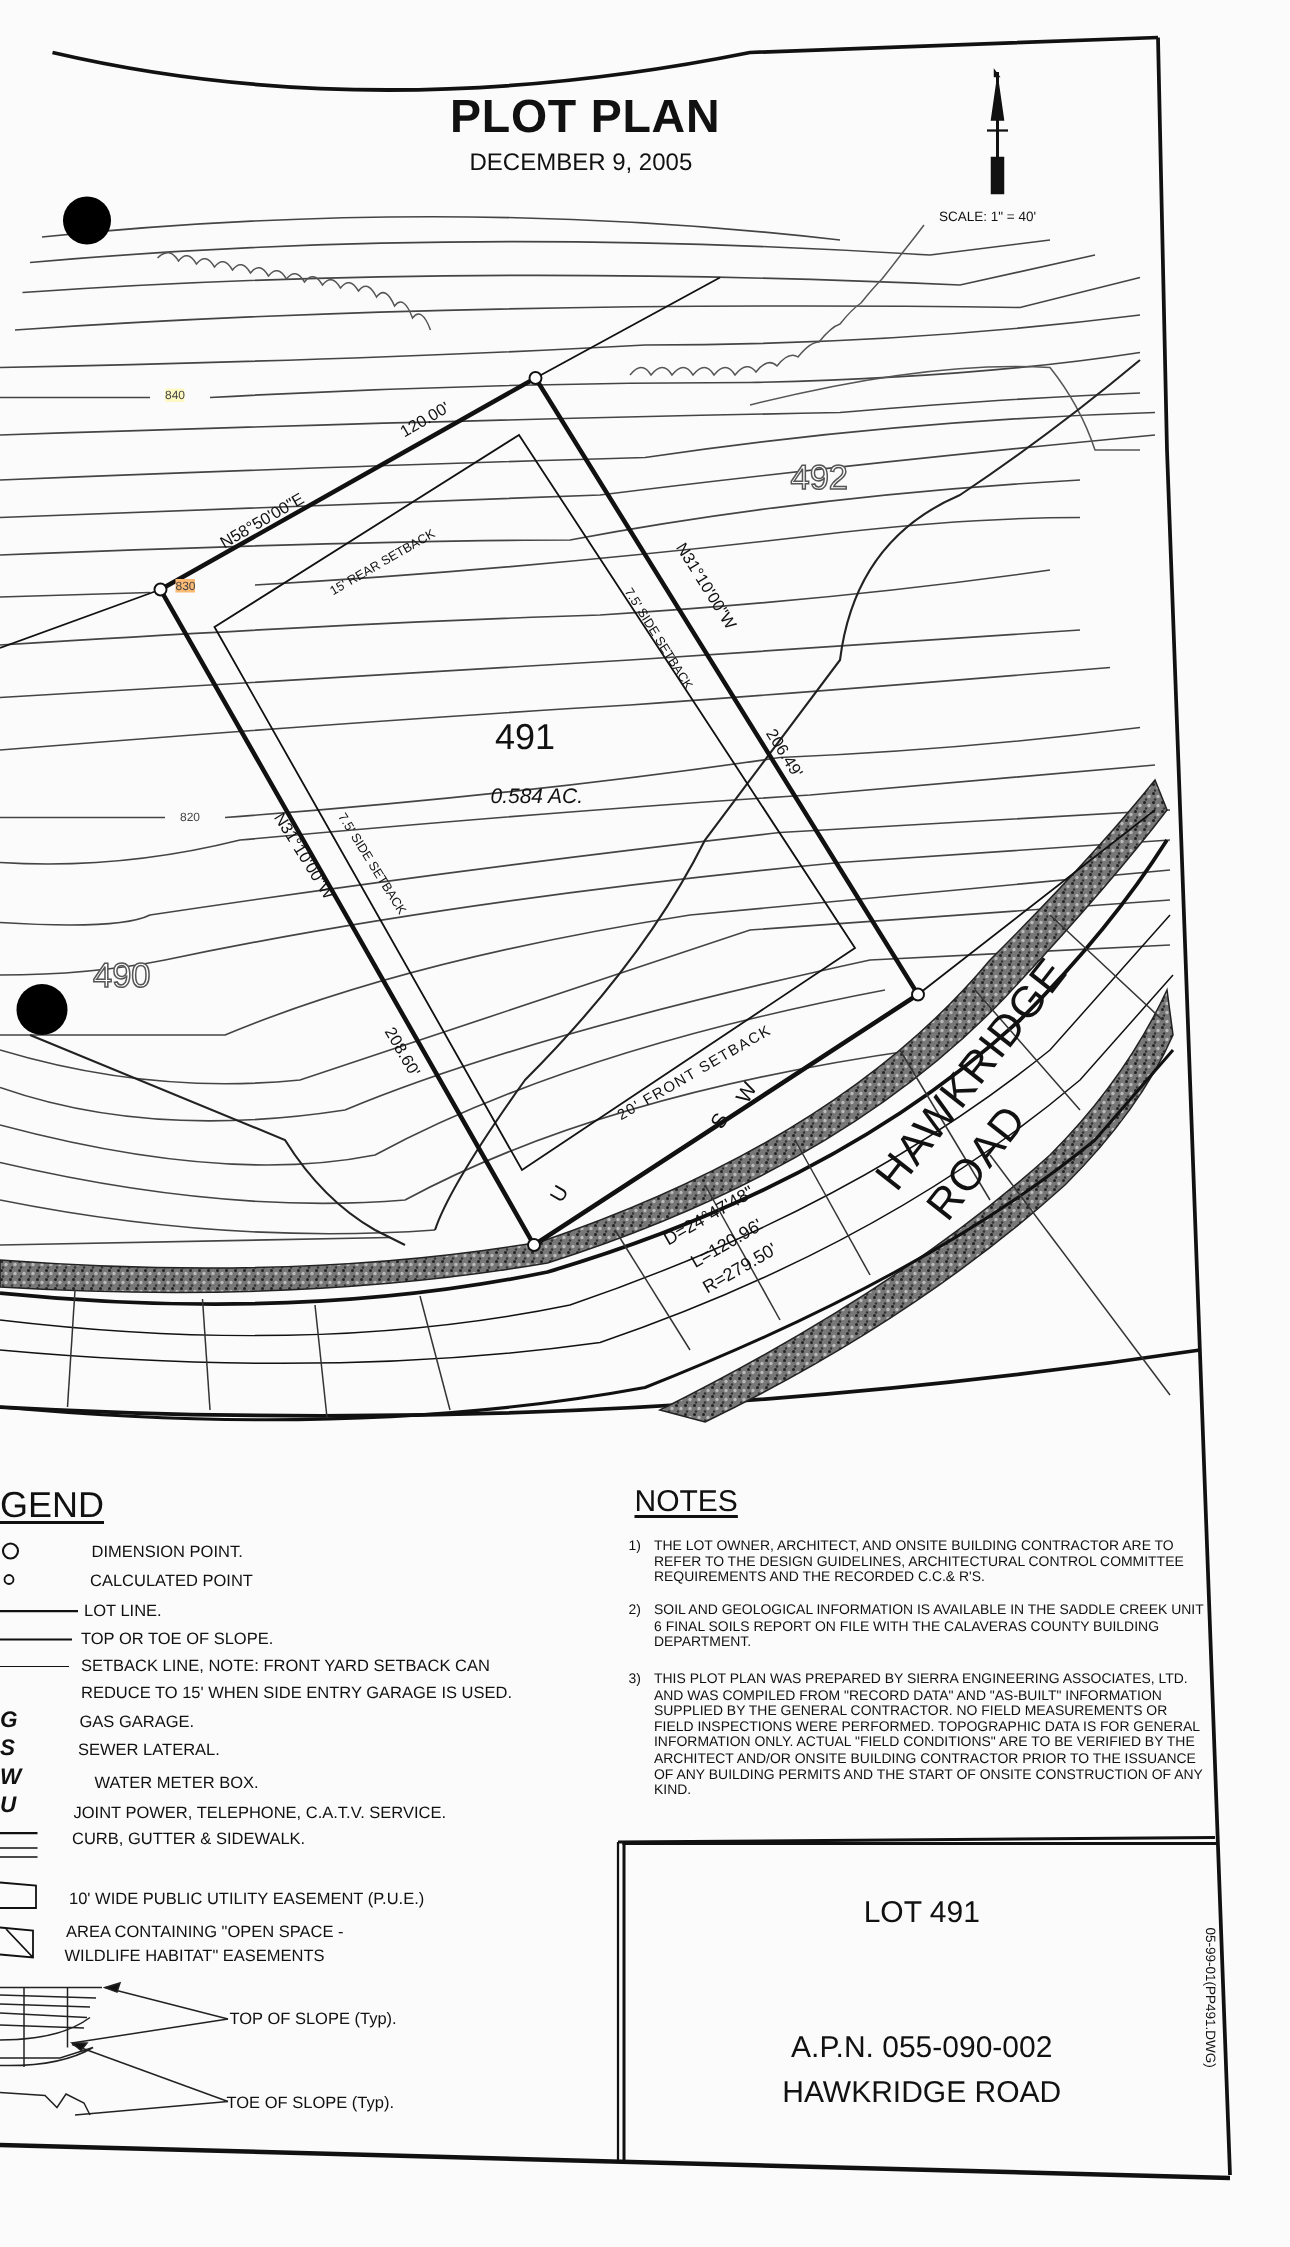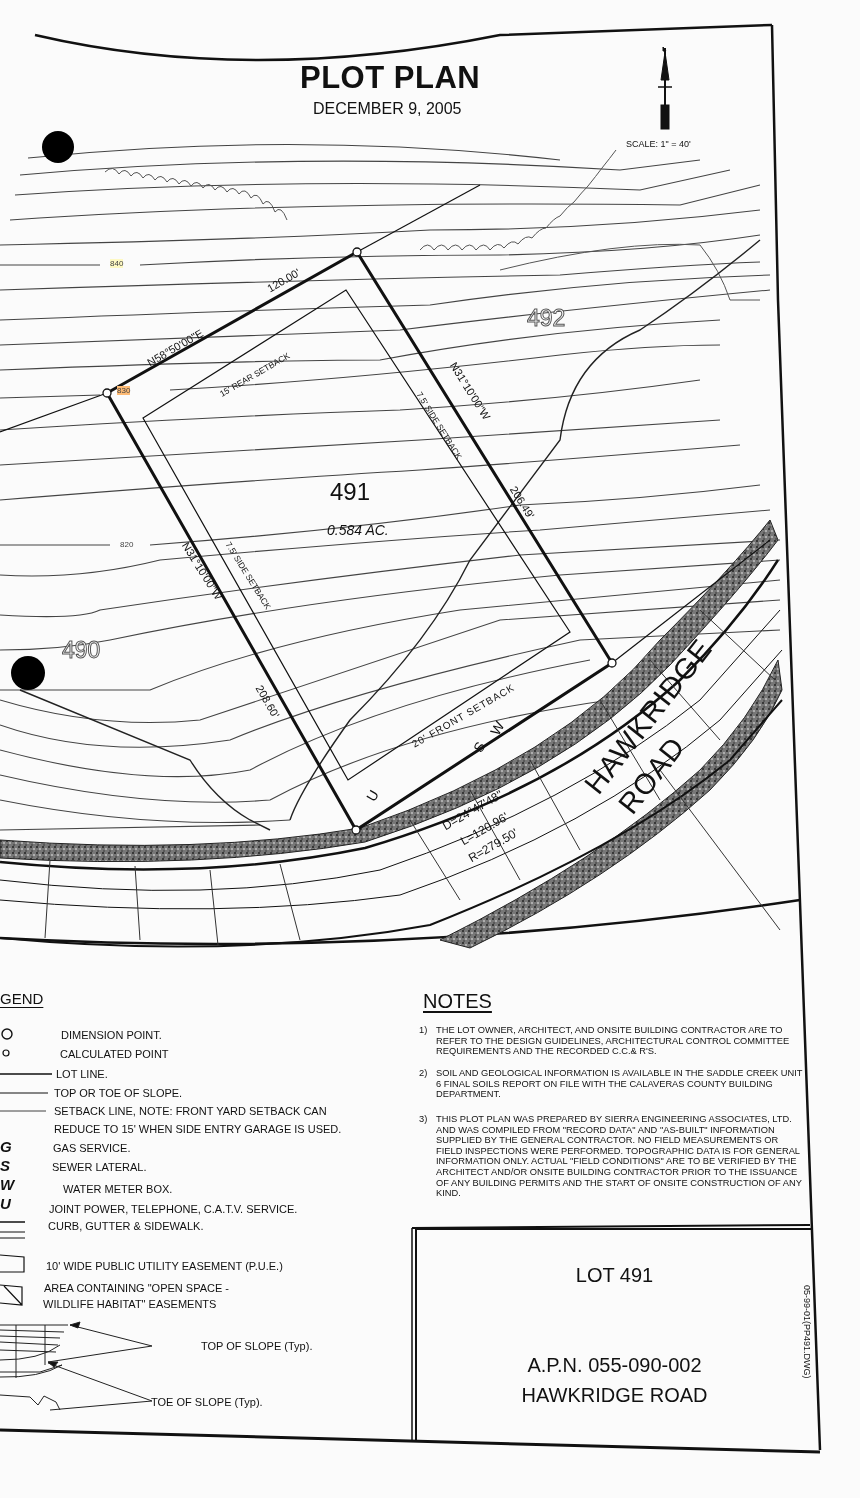--- a/index.html
+++ b/index.html
@@ -3,21 +3,21 @@
 <meta charset="utf-8">
 <style>
   html, body { margin: 0; padding: 0; background: #fbfbfb; }
   body { width: 860px; height: 1498px; position: relative; overflow: hidden;
          font-family: "Liberation Sans", sans-serif; color: #111; }
   .sheet { position: absolute; left: 0; top: 0; width: 860px; height: 1182px; border-radius: 18px; }
   svg.plot { position: absolute; left: 0; top: 0; }
   .title { position: absolute; left: 300px; top: 60px; font-size: 31px; font-weight: bold; letter-spacing: 0.5px; }
   .date { position: absolute; left: 313px; top: 100px; font-size: 16px; }
   .scale { position: absolute; left: 626px; top: 139px; font-size: 9px; }
-  .legend-title { position: absolute; left: 0px; top: 990px; font-size: 15px; text-decoration: underline; text-underline-offset: 3px; }
+  .legend-title { position: absolute; left: 0px; top: 990px; font-size: 24px; text-decoration: underline; text-underline-offset: 3px; }
   .legend-row { position: absolute; font-size: 11px; white-space: nowrap; }
   .sym-letter { position: absolute; font-size: 15px; font-weight: bold; font-style: italic; }
   .notes-title { position: absolute; left: 423px; top: 990px; font-size: 20px; text-decoration: underline; text-underline-offset: 3px; }
   .note { position: absolute; font-size: 9.3px; line-height: 10.6px; width: 370px; }
   .note .num { position: absolute; left: -17px; top: 0; }
   .titleblock { position: absolute; left: 415px; top: 1228px; width: 395px; height: 212px;
                 border: 2px solid #111; border-right: none; border-bottom: none; }
   .tb-line { position: absolute; width: 100%; text-align: center; font-size: 20px; }
   .drawing-id { position: absolute; left: 760px; top: 1340px; font-size: 9px;
                 transform: rotate(90deg); transform-origin: left top; white-space: nowrap; }
@@ -205,32 +205,32 @@
 
   <div class="legend-title">GEND</div>
   <div class="legend-row" style="left:61px; top:1029px;">DIMENSION POINT.</div>
   <div class="legend-row" style="left:60px; top:1048px;">CALCULATED POINT</div>
   <div class="legend-row" style="left:56px; top:1068px;">LOT LINE.</div>
   <div class="legend-row" style="left:54px; top:1087px;">TOP OR TOE OF SLOPE.</div>
   <div class="legend-row" style="left:54px; top:1105px;">SETBACK LINE, NOTE: FRONT YARD SETBACK CAN</div>
   <div class="legend-row" style="left:54px; top:1123px;">REDUCE TO 15' WHEN SIDE ENTRY GARAGE IS USED.</div>
 
   <div class="sym-letter" style="left:0px; top:1138px;">G</div>
-  <div class="legend-row" style="left:53px; top:1142px;">GAS SERVICE.</div>
+  <div class="legend-row" style="left:53px; top:1142px;">GAS GARAGE.</div>
   <div class="sym-letter" style="left:0px; top:1157px;">S</div>
   <div class="legend-row" style="left:52px; top:1161px;">SEWER LATERAL.</div>
   <div class="sym-letter" style="left:0px; top:1176px;">W</div>
   <div class="legend-row" style="left:63px; top:1183px;">WATER METER BOX.</div>
   <div class="sym-letter" style="left:0px; top:1195px;">U</div>
   <div class="legend-row" style="left:49px; top:1203px;">JOINT POWER, TELEPHONE, C.A.T.V. SERVICE.</div>
   <div class="legend-row" style="left:48px; top:1220px;">CURB, GUTTER &amp; SIDEWALK.</div>
   <div class="legend-row" style="left:46px; top:1260px;">10' WIDE PUBLIC UTILITY EASEMENT (P.U.E.)</div>
   <div class="legend-row" style="left:44px; top:1282px;">AREA CONTAINING "OPEN SPACE -</div>
   <div class="legend-row" style="left:43px; top:1298px;">WILDLIFE HABITAT" EASEMENTS</div>
-  <div class="legend-row" style="left:153px; top:1340px;margin-left:48px;">TOP OF SLOPE (Typ).</div>
+  <div class="legend-row" style="left:153px; top:1340px;">TOP OF SLOPE (Typ).</div>
   <div class="legend-row" style="left:151px; top:1396px;">TOE OF SLOPE (Typ).</div>
 
   <div class="notes-title">NOTES</div>
   <div class="note" style="left:436px; top:1025px;">
     <span class="num">1)</span>
     <span>THE LOT OWNER, ARCHITECT, AND ONSITE BUILDING CONTRACTOR ARE TO REFER TO THE DESIGN GUIDELINES, ARCHITECTURAL CONTROL COMMITTEE REQUIREMENTS AND THE RECORDED C.C.&amp; R'S.</span>
   </div>
   <div class="note" style="left:436px; top:1068px;">
     <span class="num">2)</span>
     <span>SOIL AND GEOLOGICAL INFORMATION IS AVAILABLE IN THE SADDLE CREEK UNIT 6 FINAL SOILS REPORT ON FILE WITH THE CALAVERAS COUNTY BUILDING DEPARTMENT.</span>

